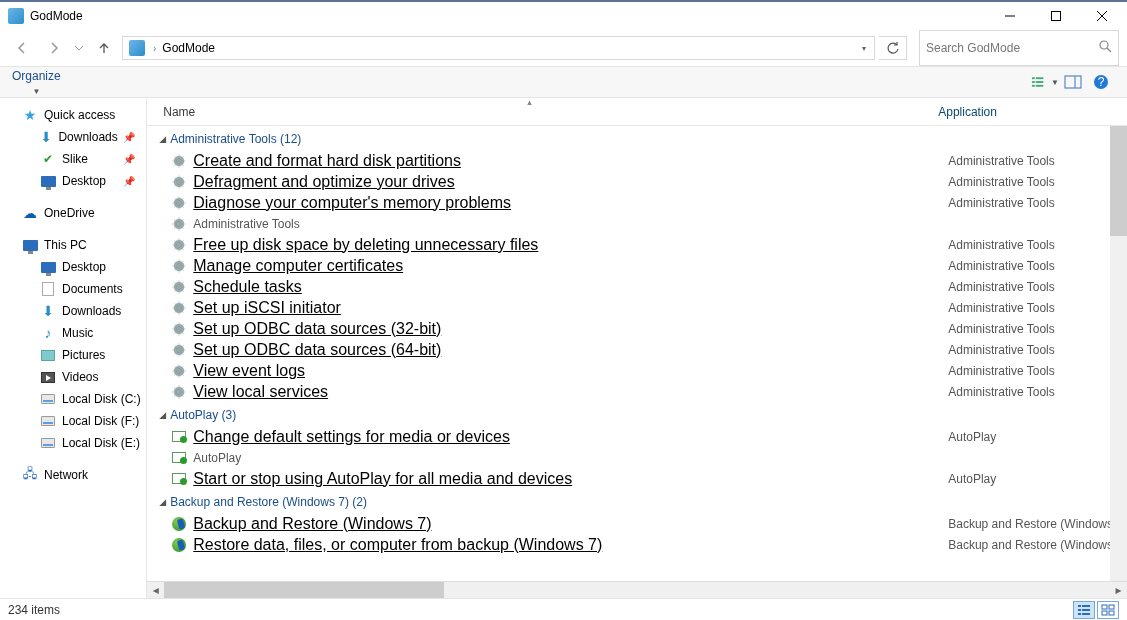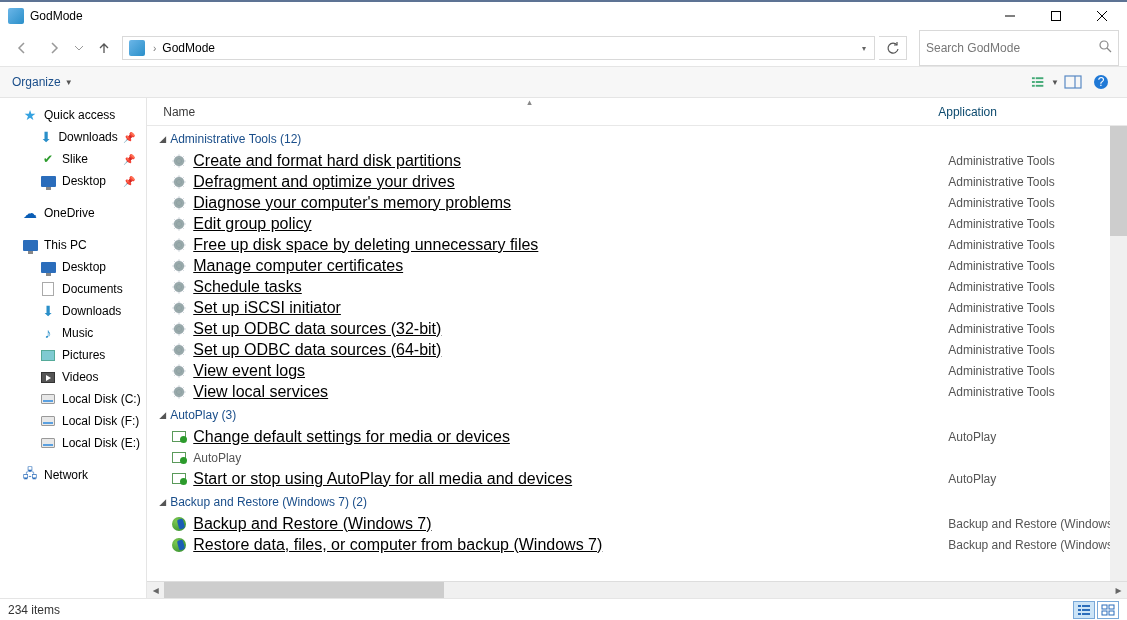--- a/index.html
+++ b/index.html
@@ -23,21 +23,21 @@
 .addr .addr-icon { width: 16px; height: 16px; background: linear-gradient(135deg,#6bb6e8,#2a8fc9); border-radius: 2px; margin: 0 4px; }
 .addr .caret { color: #777; margin: 0 4px; font-size:10px; }
 .addr .crumb { padding: 0 2px; font-size: 12px; }
 .addr .end-drop { margin-left: auto; color:#666; padding: 0 6px; font-size: 8px; }
 .refresh { width: 28px; height: 24px; border: 1px solid #d9d9d9; border-left: none; display:flex; align-items:center; justify-content:center; margin-right: 8px; }
 .search { width: 200px; height: 36px; border: 1px solid #d9d9d9; display: flex; align-items: center; padding: 0 6px; color: #777; }
 .search .si { margin-left: auto; }
 
 
 .toolbar { height: 32px; border-top: 1px solid #e5e5e5; border-bottom: 1px solid #e5e5e5; background: #f7f7f7; display: flex; align-items: center; padding: 0 12px; }
-.toolbar .organize { color: #1a4e8a; display:flex; align-items:center; gap:4px; font-size: 12px; }
+.toolbar .organize { color: #1a4e8a; display:flex; align-items:center; gap:4px; font-size: 12px; flex-direction: column; }
 .toolbar .spacer { flex: 1; }
 .toolbar .tbtn { width: 28px; height: 24px; display:flex; align-items:center; justify-content:center; color:#4a6; }
 .toolbar .tbtn.blue { color: #2079d6; }
 .toolbar .view-drop { display:flex; align-items:center; }
 
 
 .body { display: flex; height: 500px; position: relative; }
 .sidebar { width: 160px; border-right: 1px solid #e5e5e5; padding: 6px 0; overflow: hidden; }
 .side-item { display: flex; align-items: center; height: 22px; padding-left: 22px; gap: 6px; white-space: nowrap; }
 .side-item.sub { padding-left: 40px; }
@@ -324,21 +324,20 @@
           <span class="nm">Diagnose your computer's memory problems</span>
           <span class="ap">Administrative Tools</span>
         </div>
         <div class="row">
           <span class="ico">
             <svg class="gear" viewBox="0 0 14 14">
               <path d="M7 2 a5 5 0 1 0 0.01 0 M7 4.5 a2.5 2.5 0 1 0 0.01 0" fill="#b7c0c7"></path>
               <path d="M7 0v2M7 12v2M0 7h2M12 7h2M2 2l1.4 1.4M10.6 10.6L12 12M12 2l-1.4 1.4M3.4 10.6L2 12" stroke="#8a9aa5" stroke-width="1.4"></path>
             </svg>
           </span>
-          <span class="nm">Edit group policy</span>
           <span class="ap">Administrative Tools</span>
         </div>
         <div class="row">
           <span class="ico">
             <svg class="gear" viewBox="0 0 14 14">
               <path d="M7 2 a5 5 0 1 0 0.01 0 M7 4.5 a2.5 2.5 0 1 0 0.01 0" fill="#b7c0c7"></path>
               <path d="M7 0v2M7 12v2M0 7h2M12 7h2M2 2l1.4 1.4M10.6 10.6L12 12M12 2l-1.4 1.4M3.4 10.6L2 12" stroke="#8a9aa5" stroke-width="1.4"></path>
             </svg>
           </span>
           <span class="nm">Free up disk space by deleting unnecessary files</span>

